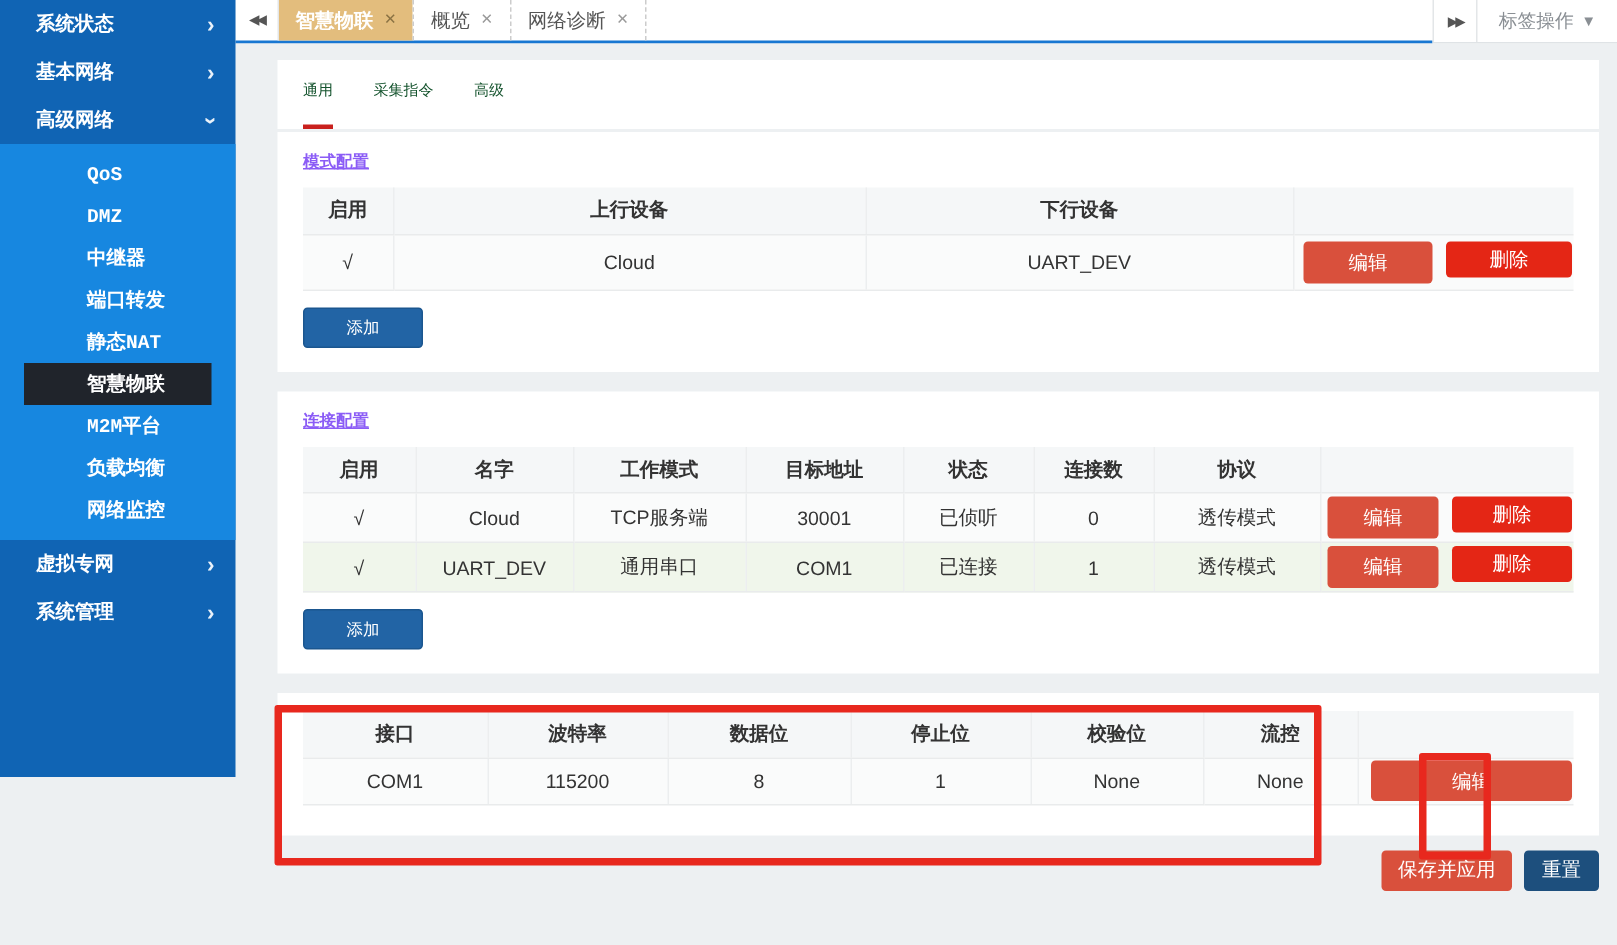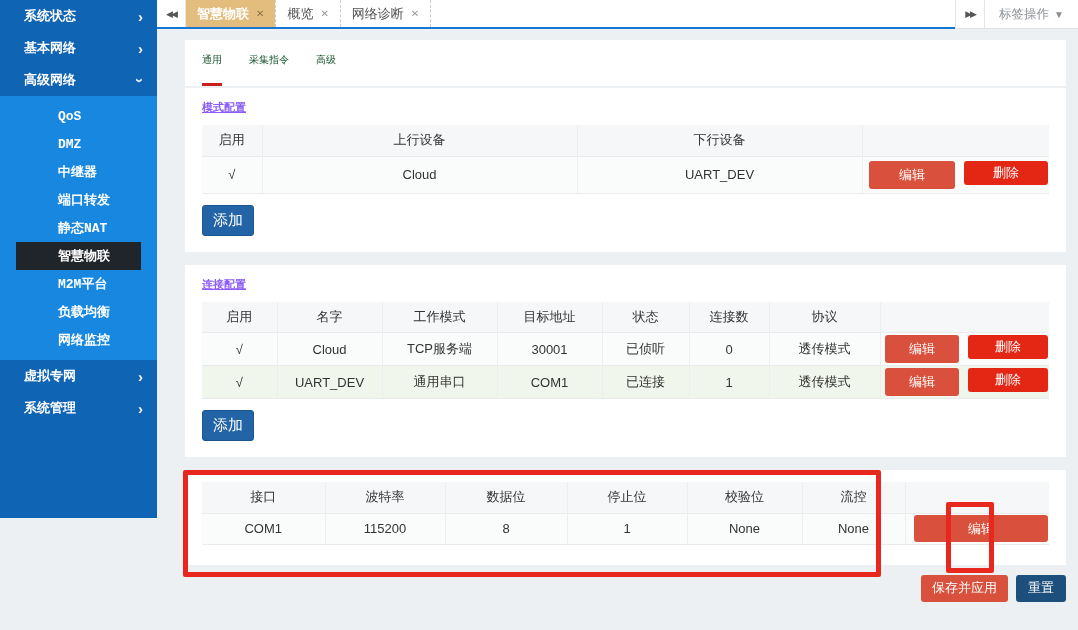--- a/index.html
+++ b/index.html
@@ -56,21 +56,21 @@
   .card { background:#fff; margin-left:28px; width:881px; }
   .tabcard { margin-top:11px; height:46px; padding:13px 17px 0 17px; display:flex; gap:27px; }
   .ctab { font-size:10px; color:#14532d; padding-bottom:9px; cursor:pointer; }
   .ctab.active { border-bottom:3px solid #c9201d; }
   .sec-card { margin-top:2px; padding:12px 17px 16px 17px; }
   .sec-card + .sec-card { margin-top:13px; }
   .sec-title { font-size:11px; color:#8b5cf6; font-weight:bold; margin-bottom:10px;text-decoration:underline; }
 
   table { border-collapse:collapse; table-layout:fixed; width:847px; }
   thead th {
-    background:#f5f7f8; font-size:13px; font-weight:normal; color:#333;
+    background:#f5f7f8; font-size:13px; font-weight:bold; color:#333;
     height:31px; text-align:center; border-bottom:1px solid #e9ebec; border-left:1px solid #eceeef;
   }
   thead th:first-child { border-left:none; }
   tbody td {
     background:#fafbfb; font-size:13px; color:#333; text-align:center;
     height:37px; border-bottom:1px solid #e9ebec; border-left:1px solid #eceeef;
   }
   tbody td:first-child { border-left:none; }
   tbody tr.green td { background:#f0f6eb; }
   .conn-table tbody td { height:33px; }
@@ -78,21 +78,21 @@
   .cell-actions { display:flex; justify-content:flex-end; gap:9px; padding-right:1px; }
 
   .btn { display:inline-flex; align-items:center; justify-content:center; border:none; cursor:pointer;
          border-radius:3px; color:#fff; font-size:13px; font-family:inherit; }
   .btn-edit  { background:#d9503c; width:86px; height:28px; }
   .btn-del   { background:#e42615; width:84px; height:24px; }
   .conn-table .btn-edit { width:74px; } .conn-table .btn-del { width:80px; }
   .btn-edit-wide { background:#d9503c; width:134px; height:27px; }
   .btn-add {
     margin-top:11px; background:#2264a5; border:1px solid #1b568f; color:#fff;
-    padding:5px 10px; border-radius:3px; font-size:15px; cursor:pointer;
+    padding:5px 28px; border-radius:3px; font-size:11px; cursor:pointer;
   }
   .footer-actions { margin:10px 12px 0 0; display:flex; justify-content:flex-end; gap:8px; }
   .btn-save { background:#d9503c; padding:6px 11px; height:27px; }
   .btn-reset { background:#1d4f7d; padding:6px 12px; height:27px; }
 
   
   .anno { position:absolute; border:5px solid #e8281e; border-radius:2px; z-index:50; pointer-events:none; }
   .anno-section { left:183px; top:470px; width:698px; height:107px; }
   .anno-button  { left:946px; top:502px; width:48px;  height:71px; }
 </style>

